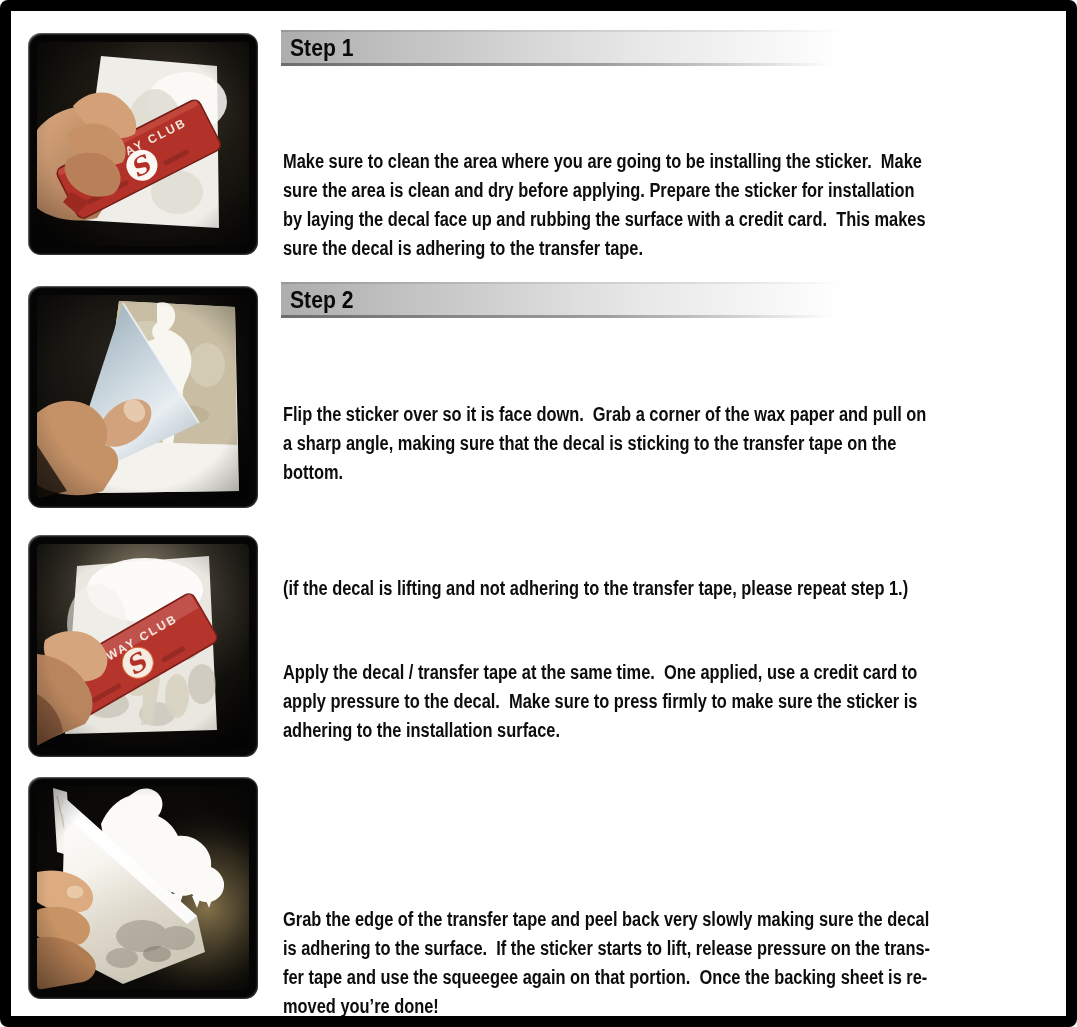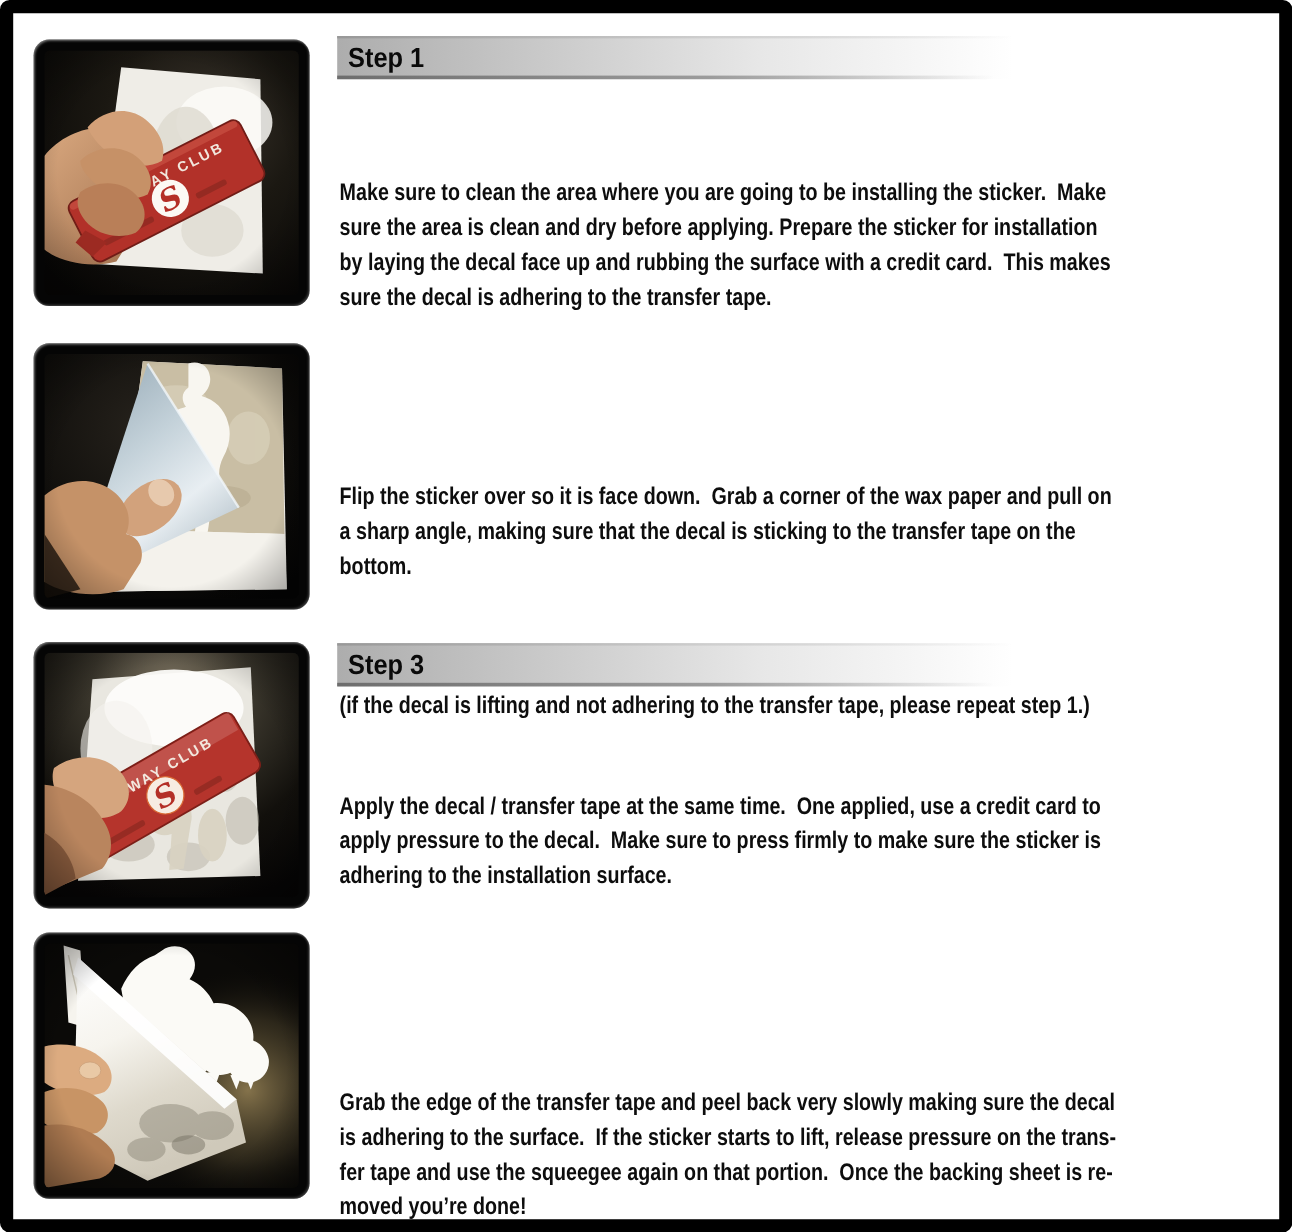--- a/index.html
+++ b/index.html
@@ -148,20 +148,23 @@
         <ellipse cx="88" cy="128" rx="30" ry="19" fill="#d2a27c"></ellipse>
         <ellipse cx="103" cy="124" rx="10" ry="12" fill="#e9cdb2" opacity=".9"></ellipse>
       </g>
       <g>
         <path d="M0,118 C16,104 38,102 54,112 C68,121 74,136 68,150 C78,152 84,162 80,174 L66,196 C44,204 16,200 0,190 Z" fill="#c59268"></path>
         <path d="M0,150 L30,196 L0,204 Z" fill="#1c140d" opacity=".8"></path>
       </g>
       <rect width="212" height="204" fill="url(#p2vig)"></rect>
     </svg>
   </div>
+  <div class="bar b2">
+    <span class="bar-title">Step 2</span>
+  </div>
   <div class="body t2">
     <div>Flip the sticker over so it is face down.  Grab a corner of the wax paper and pull on
 a sharp angle, making sure that the decal is sticking to the transfer tape on the
 bottom.</div>
     <div class="note">(if the decal is lifting and not adhering to the transfer tape, please repeat step 1.)</div>
   </div>
 
   <div class="photo p3">
     <svg viewBox="0 0 212 204">
       <defs>
@@ -204,23 +207,20 @@
         </g>
       </g>
       <g>
         <path d="M8,96 C24,84 46,84 60,96 C72,106 74,122 64,132 C50,142 28,138 16,126 C8,117 5,105 8,96 Z" fill="#d5a57e"></path>
         <path d="M0,110 C20,112 38,122 48,138 C58,152 58,168 48,180 L0,200 Z" fill="#b9855e"></path>
         <path d="M0,150 C14,158 24,172 26,188 L0,202 Z" fill="#8a5c3e"></path>
       </g>
       <rect width="212" height="204" fill="url(#p3vig)"></rect>
     </svg>
   </div>
-  <div class="bar b3">
-    <span class="bar-title">Step 3</span>
-  </div>
   <div class="body t3">
     <div>Apply the decal / transfer tape at the same time.  One applied, use a credit card to
 apply pressure to the decal.  Make sure to press firmly to make sure the sticker is
 adhering to the installation surface.</div>
   </div>
 
   <div class="photo p4">
     <svg viewBox="0 0 212 204">
       <defs>
         <radialGradient id="p4glow" cx="80%" cy="60%" r="65%">

